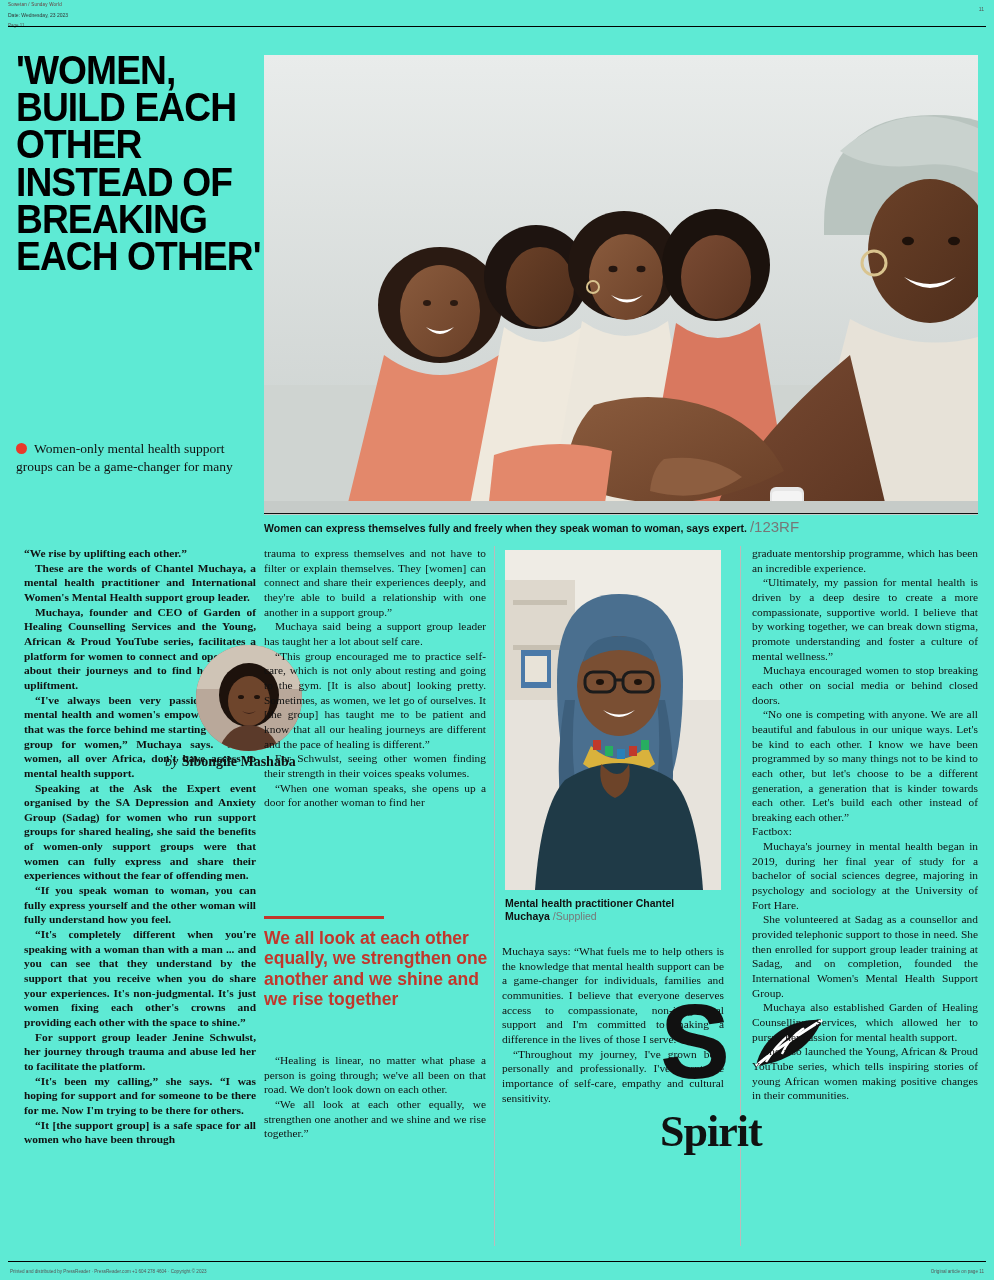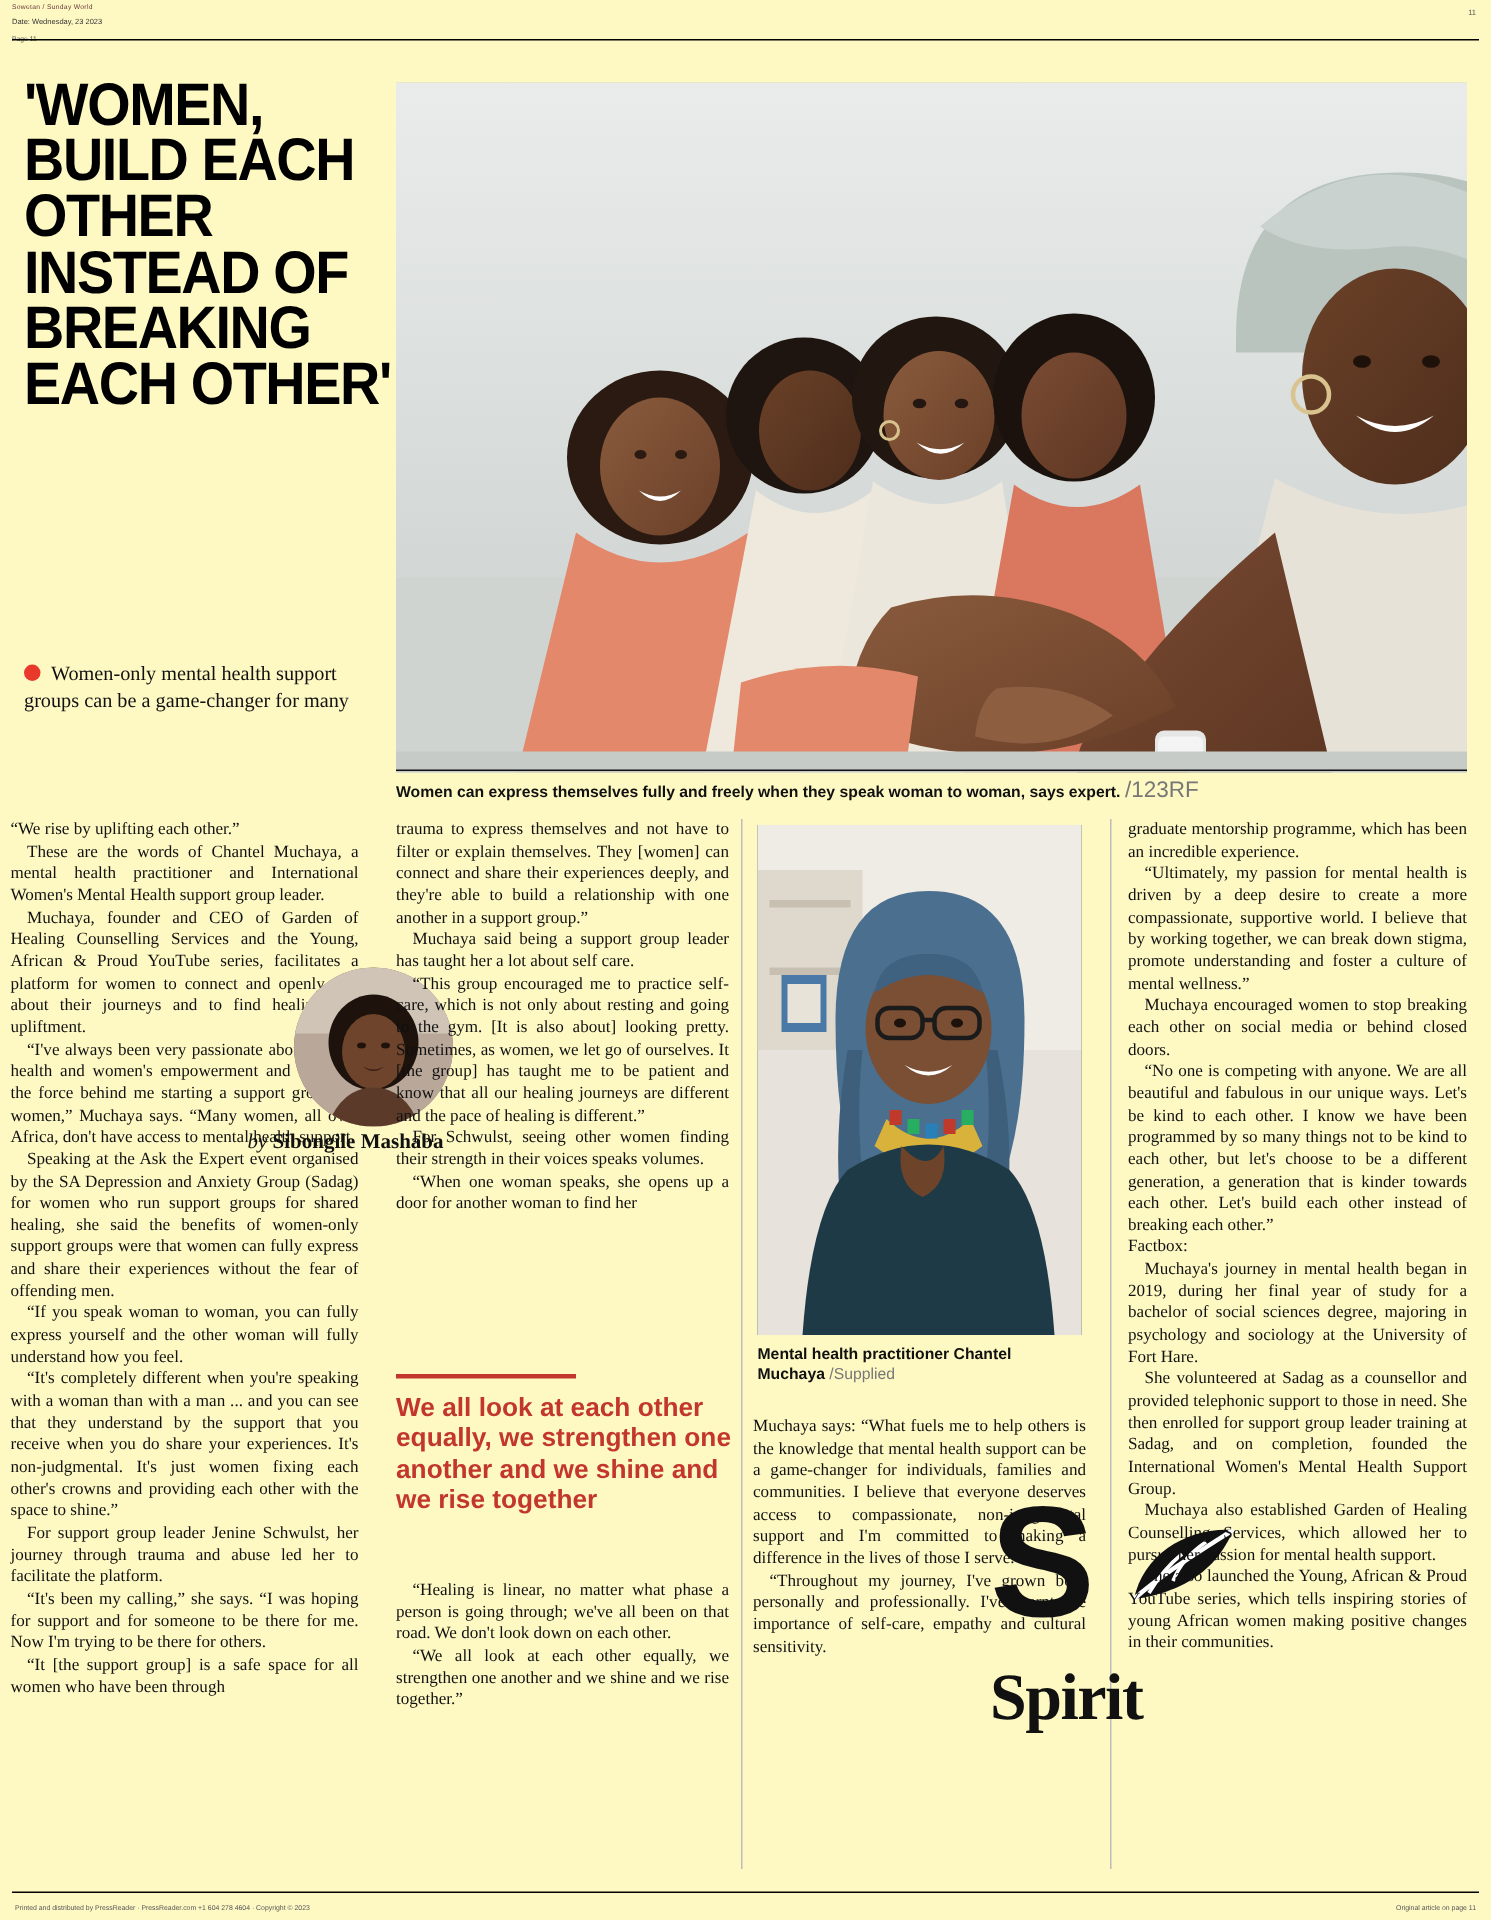--- a/index.html
+++ b/index.html
@@ -1,18 +1,18 @@
 <!DOCTYPE html>
 <html><head>
 <meta charset="utf-8">
 <style>
   html,body{margin:0;padding:0;background:#b8b8b8;}
   body{font-family:"Liberation Serif", serif;}
   .page{
-    width:994px;height:1280px;background:#fef9c3;position:relative;overflow:hidden;
+    width:994px;height:1280px;background:#5eead4;position:relative;overflow:hidden;
     box-sizing:border-box;
   }
   
   .masthead{
     position:absolute;left:8px;top:2px;width:120px;
     font-family:"Liberation Sans", sans-serif;
   }
   .mast-line1{font-size:4.5px;color:#6a3a3a;letter-spacing:.2px;}
   .mast-line2{font-size:5px;color:#333;margin-top:5px;}
   .mast-line3{font-size:4.5px;color:#555;margin-top:5px;}
@@ -50,21 +50,21 @@
   .caption .credit{font-weight:normal;color:#777;font-size:15px;}
   .rule-hero{position:absolute;left:264px;top:513px;width:714px;height:1px;background:#111;}
   
   .col{
     position:absolute;top:546px;width:222px;
     font-size:11.4px;line-height:1.285;color:#111;text-align:justify;
     font-family:"Liberation Serif", serif;
   }
   .col p{margin:0;text-indent:11px;}
   .col p.noindent{text-indent:0;}
-  #col1{left:7px;width:232px;}
+  #col1{left:24px;width:232px;font-weight:bold;}
   #col2{left:264px;width:222px;}
   #col3{left:502px;width:222px;}
   #col4{left:752px;width:226px;}
   .col-rule{position:absolute;top:546px;width:1px;background:#bbb;}
   
   .portrait-round{
     position:absolute;left:196px;top:645px;width:106px;height:106px;border-radius:50%;
     overflow:hidden;background:#8a6a58;
   }
   .byline{

